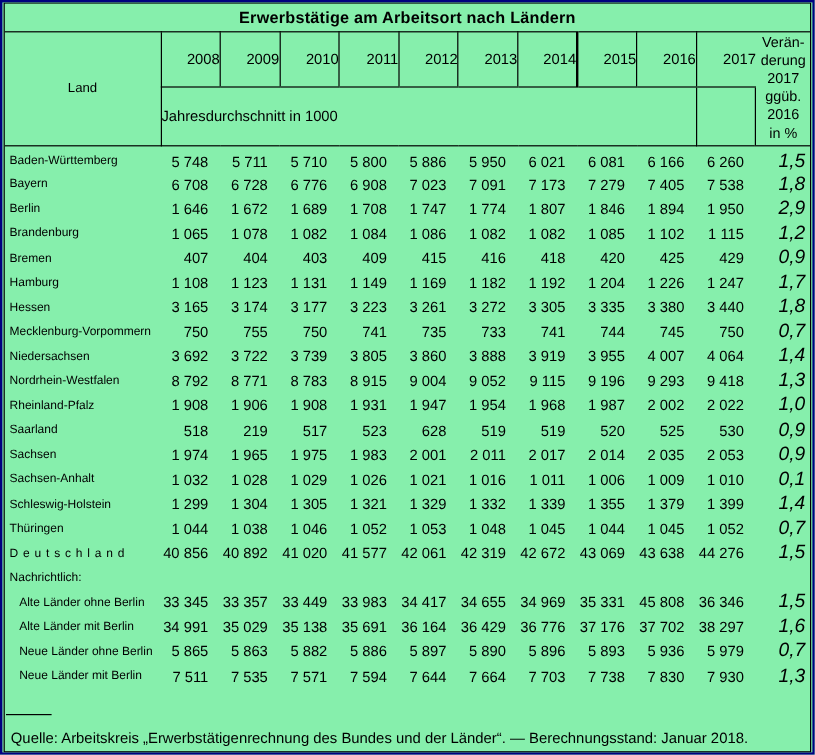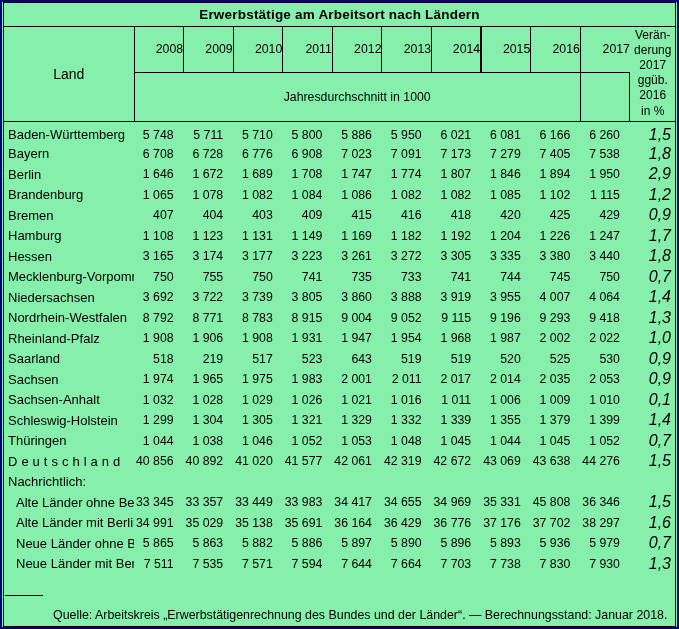--- a/index.html
+++ b/index.html
@@ -30,58 +30,58 @@
     height:23px;
     font-size:13.5px;
     font-weight:bold;
     text-align:center;
     border-bottom:1px solid #000;
     letter-spacing:0.2px;
   }
   th.land-head {
     border-right:1px solid #000;
     border-bottom:1px solid #000;
-    font-size:14px;
+    font-size:11px;
     text-align:center;
     vertical-align:middle;
   }
   th.year-cell {
     height:43px;
     border-left:1px solid #000;
     border-bottom:1px solid #000;
     font-size:12.3px;
     text-align:right;
     vertical-align:middle;
   }
   th.year-cell.thick-left { border-left:2px solid #000; }
   th.unit-cell {
     height:46px;
     border-bottom:1px solid #000;
     border-right:1px solid #000;
     font-size:12.3px;
-    text-align:center;
+    text-align:left;
     vertical-align:middle;
   }
   th.empty-2017 {
     border-bottom:1px solid #000;
     border-right:1px solid #000;
   }
   th.change-head {
     border-bottom:1px solid #000;
     font-size:12px;
     text-align:center;
     vertical-align:middle;
     white-space:pre-line;
     line-height:1.26;
     padding:1px 0 2px 0;
   }
   tbody tr { height:20.5px; }
   tbody tr.first-data td { padding-top:4px; }
   td.land-name {
-    font-size:13px;
+    font-size:10px;
     padding-left:4px;
     white-space:nowrap;
     overflow:hidden;
     margin-top:44px;
   }
   td.land-name.total { letter-spacing:4px; }
   td.land-name.memo { padding-left:12px; }
   td.land-name.section { padding-left:4px; }
   td.num {
     font-size:12.3px;
@@ -99,21 +99,20 @@
     position:absolute;
     left:1px; bottom:30px;
     width:38px;
     border-top:1px solid #000;
   }
   .source-line {
     position:absolute;
     left:5px; bottom:4px;
     font-size:12.4px;
     white-space:nowrap;
-    margin-left:44px;
   }
 </style>
 </head>
 <body>
 
 <div class="canvas">
   <div class="frame">
     <table class="main">
       <colgroup>
         <col style="width:130px">
@@ -302,21 +301,21 @@
             <td class="num">2 002</td>
             <td class="num">2 022</td>
             <td class="chg">1,0</td>
           </tr>
           <tr>
             <td class="land-name">Saarland</td>
             <td class="num">518</td>
             <td class="num">219</td>
             <td class="num">517</td>
             <td class="num">523</td>
-            <td class="num">643</td>
+            <td class="num">628</td>
             <td class="num">519</td>
             <td class="num">519</td>
             <td class="num">520</td>
             <td class="num">525</td>
             <td class="num">530</td>
             <td class="chg">0,9</td>
           </tr>
           <tr>
             <td class="land-name">Sachsen</td>
             <td class="num">1 974</td>

